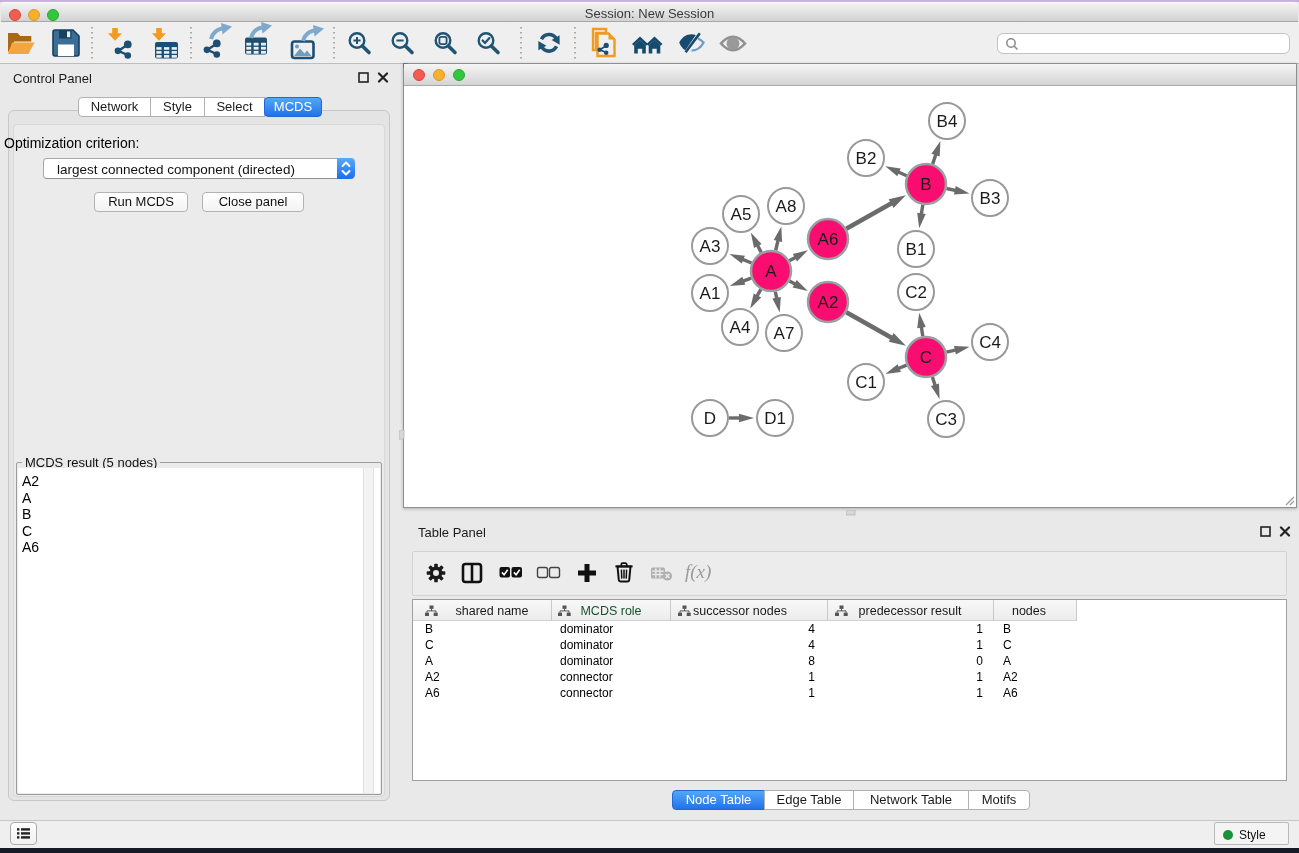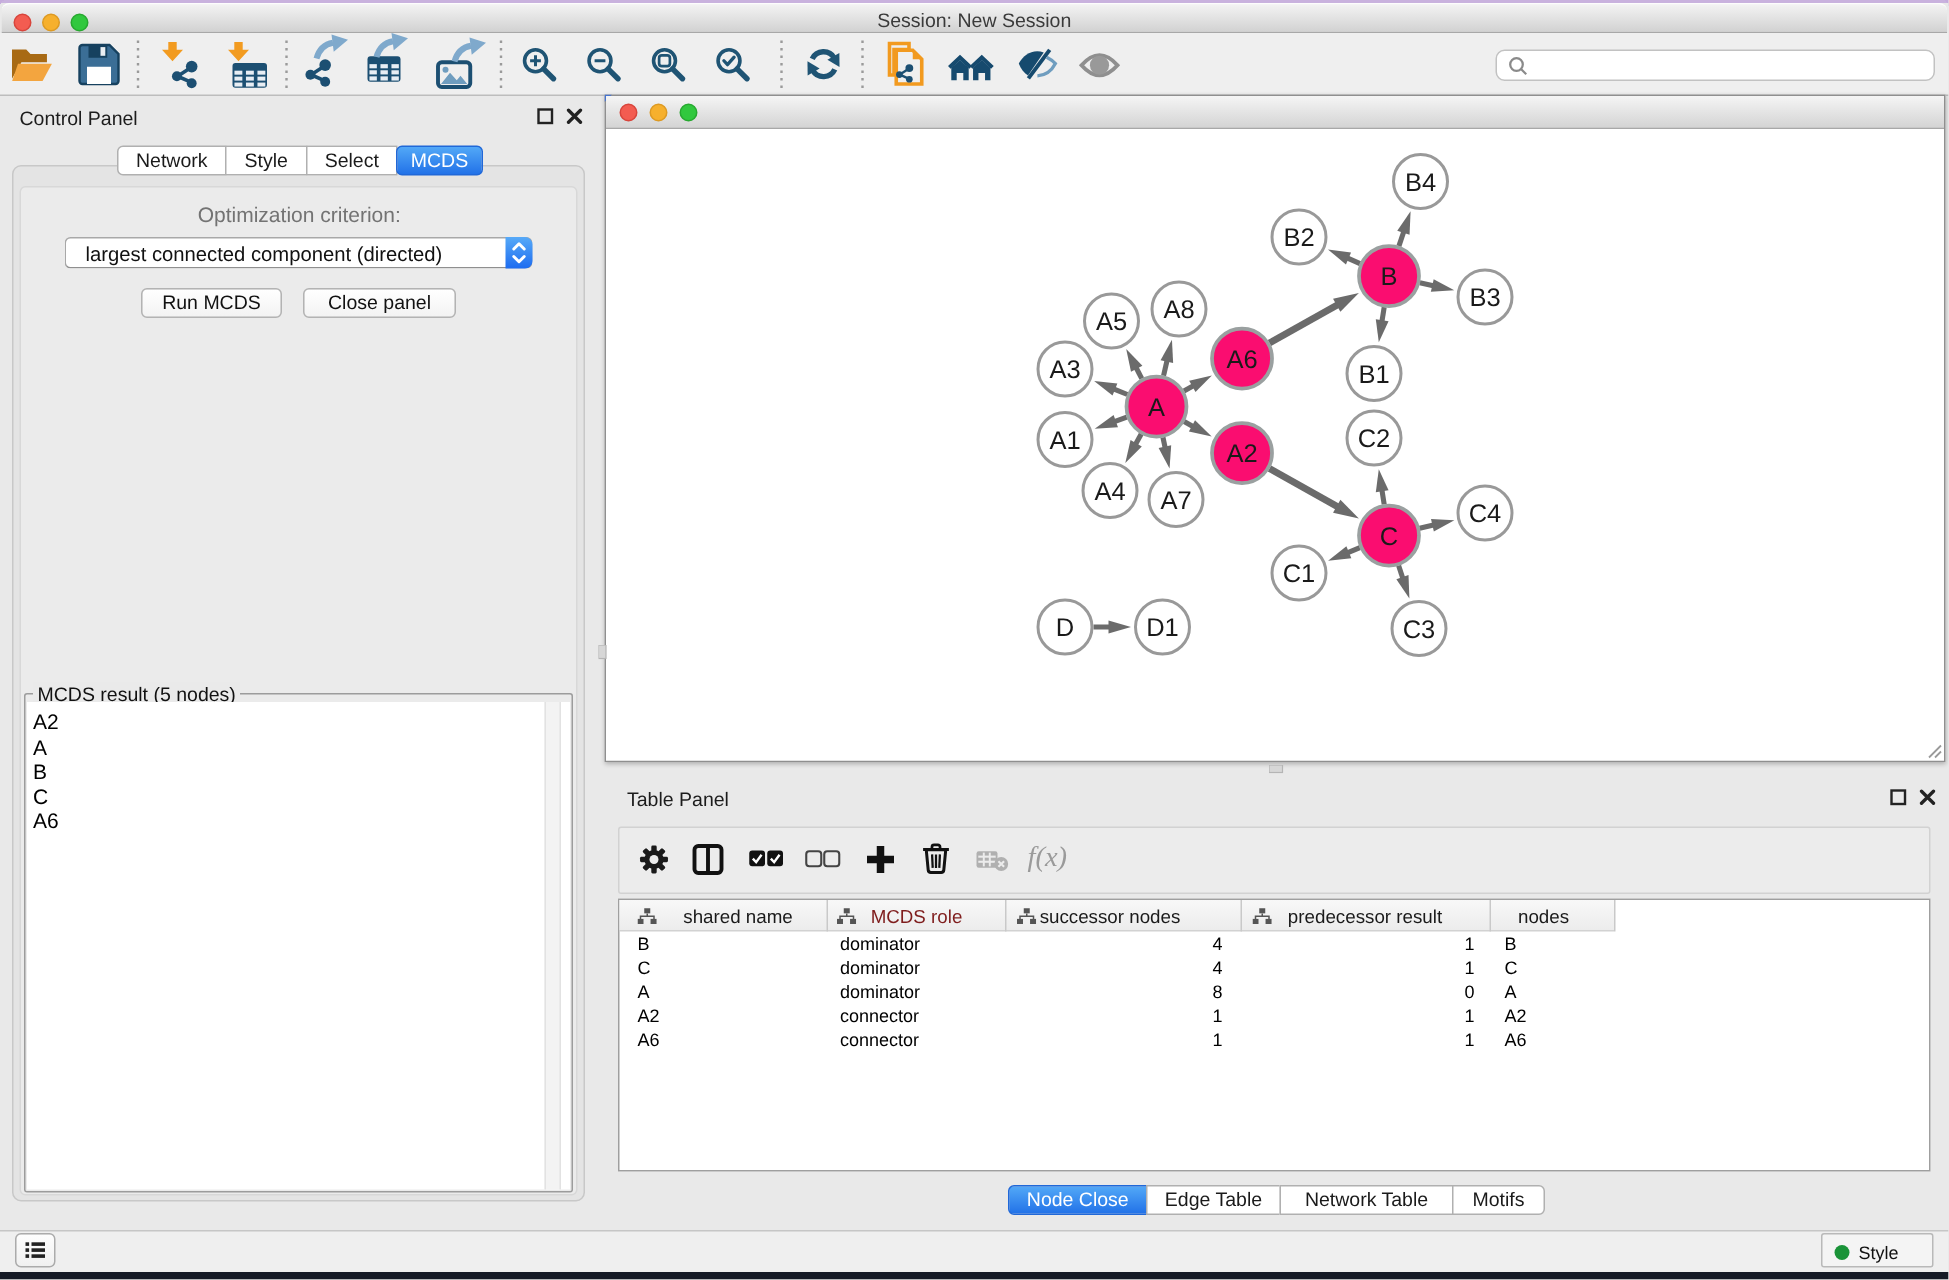--- a/index.html
+++ b/index.html
@@ -162,21 +162,21 @@
     <path d="M21 1.5 l8 8 M29 1.5 l-8 8" stroke="#222" stroke-width="2.2" stroke-linecap="round"></path>
   </svg>
 <div class="tabrow abs" style="left:0;top:97px;width:391px;height:20px;z-index:5">
 <div class="tab" style="left:78px;width:73px;border-radius:4px 0 0 4px">Network</div>
 <div class="tab" style="left:150px;width:55px">Style</div>
 <div class="tab" style="left:204px;width:61px">Select</div>
 <div class="tab" style="left:264px;width:58px;background:linear-gradient(#52a8f7,#2272e8);border:1px solid #2068d8;border-radius:4px;color:#fff">MCDS</div>
 </div>
 <div class="abs" style="left:8px;top:110px;width:382px;height:691px;background:#e4e4e4;border:1px solid #c8c8c8;border-radius:6px"></div>
 <div class="abs" style="left:13px;top:124px;width:372px;height:673px;background:#ebebeb;border:1px solid #d8d8d8;border-radius:4px"></div>
-<div class="abs" style="left:4px;top:135px;width:391px;text-align:center;font-size:14px;color:#737373">Optimization criterion:</div>
+<div class="abs" style="left:4px;top:135px;width:391px;font-size:14px;color:#000000">Optimization criterion:</div>
 <div class="abs" style="left:43px;top:158px;width:312px;height:21px;background:#fff;border:1px solid #a8a8a8;border-bottom-color:#8f8f8f;border-radius:4px">
  <div style="position:absolute;left:13px;top:3px;font-size:13.5px;color:#111">largest connected component (directed)</div>
  <div style="position:absolute;right:-1px;top:-1px;width:18px;height:21px;background:linear-gradient(#57aaf8,#1d6cf0);border-radius:0 5px 5px 0">
   <svg width="18" height="21">
    <path d="M5.5 8 l3.5 -3.5 l3.5 3.5" fill="none" stroke="#fff" stroke-width="2" stroke-linecap="round" stroke-linejoin="round"></path>
    <path d="M5.5 13 l3.5 3.5 l3.5 -3.5" fill="none" stroke="#fff" stroke-width="2" stroke-linecap="round" stroke-linejoin="round"></path>
   </svg>
  </div>
 </div>
 <div class="btn" style="left:94px;top:192px;width:94px;height:20px;line-height:18px">Run MCDS</div>
@@ -364,21 +364,21 @@
   </svg>
 <div class="abs" style="left:392px;top:604px;width:200px;text-align:center;font-size:12.5px;color:#1a1a1a">shared name</div>
 <svg class="abs" style="left:558px;top:605px" width="13" height="12">
     <g fill="#555">
       <rect x="4.5" y="0.5" width="4" height="3.4"></rect>
       <rect x="0" y="7.6" width="4" height="3.4"></rect>
       <rect x="8.7" y="7.6" width="4" height="3.4"></rect>
     </g>
     <path d="M6.5 4 v2 M2 7.6 v-1.7 h9 v1.7" stroke="#555" stroke-width="1" fill="none"></path>
   </svg>
-<div class="abs" style="left:511px;top:604px;width:200px;text-align:center;font-size:12.5px;color:#7f1d1d">MCDS role</div>
+<div class="abs" style="left:511px;top:604px;width:200px;text-align:center;font-size:12.5px;color:#14532d">MCDS role</div>
 <svg class="abs" style="left:678px;top:605px" width="13" height="12">
     <g fill="#555">
       <rect x="4.5" y="0.5" width="4" height="3.4"></rect>
       <rect x="0" y="7.6" width="4" height="3.4"></rect>
       <rect x="8.7" y="7.6" width="4" height="3.4"></rect>
     </g>
     <path d="M6.5 4 v2 M2 7.6 v-1.7 h9 v1.7" stroke="#555" stroke-width="1" fill="none"></path>
   </svg>
 <div class="abs" style="left:640px;top:604px;width:200px;text-align:center;font-size:12.5px;color:#1a1a1a">successor nodes</div>
 <svg class="abs" style="left:835px;top:605px" width="13" height="12">
@@ -410,21 +410,21 @@
 <div class="abs" style="left:560px;top:670px;font-size:12px;color:#000">connector</div>
 <div class="abs" style="left:715px;top:670px;width:100px;text-align:right;font-size:12px;color:#000">1</div>
 <div class="abs" style="left:883px;top:670px;width:100px;text-align:right;font-size:12px;color:#000">1</div>
 <div class="abs" style="left:1003px;top:670px;font-size:12px;color:#000">A2</div>
 <div class="abs" style="left:425px;top:686px;font-size:12px;color:#000">A6</div>
 <div class="abs" style="left:560px;top:686px;font-size:12px;color:#000">connector</div>
 <div class="abs" style="left:715px;top:686px;width:100px;text-align:right;font-size:12px;color:#000">1</div>
 <div class="abs" style="left:883px;top:686px;width:100px;text-align:right;font-size:12px;color:#000">1</div>
 <div class="abs" style="left:1003px;top:686px;font-size:12px;color:#000">A6</div>
 <div class="tabrow abs" style="left:0;top:790px;height:20px">
-<div class="tab" style="left:672px;width:93px;background:linear-gradient(#52a8f7,#2272e8);border:1px solid #2068d8;border-radius:4px 0 0 4px;color:#fff">Node Close</div>
+<div class="tab" style="left:672px;width:93px;background:linear-gradient(#52a8f7,#2272e8);border:1px solid #2068d8;border-radius:4px 0 0 4px;color:#fff">Node Table</div>
 <div class="tab" style="left:764px;width:90px">Edge Table</div>
 <div class="tab" style="left:853px;width:116px">Network Table</div>
 <div class="tab" style="left:968px;width:62px;border-radius:0 4px 4px 0">Motifs</div>
 </div>
 <div class="abs" style="left:0;top:820px;width:1299px;height:28px;background:#efefef;border-top:1px solid #c6c6c6"></div>
 <div class="abs" style="left:10px;top:822px;width:27px;height:23px;background:linear-gradient(#fdfdfd,#f0f0f0);border:1px solid #ababab;border-radius:4px">
 <svg width="25" height="21">
       <g fill="#222">
 <rect x="6" y="5.2" width="2.4" height="2.4"></rect>
         <rect x="10" y="5.2" width="9" height="2.4"></rect>

